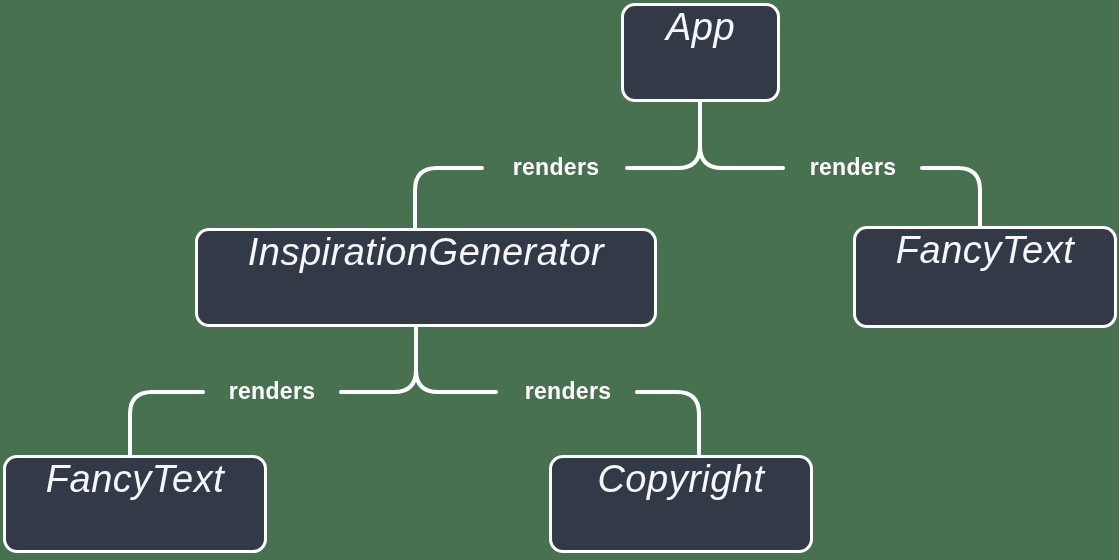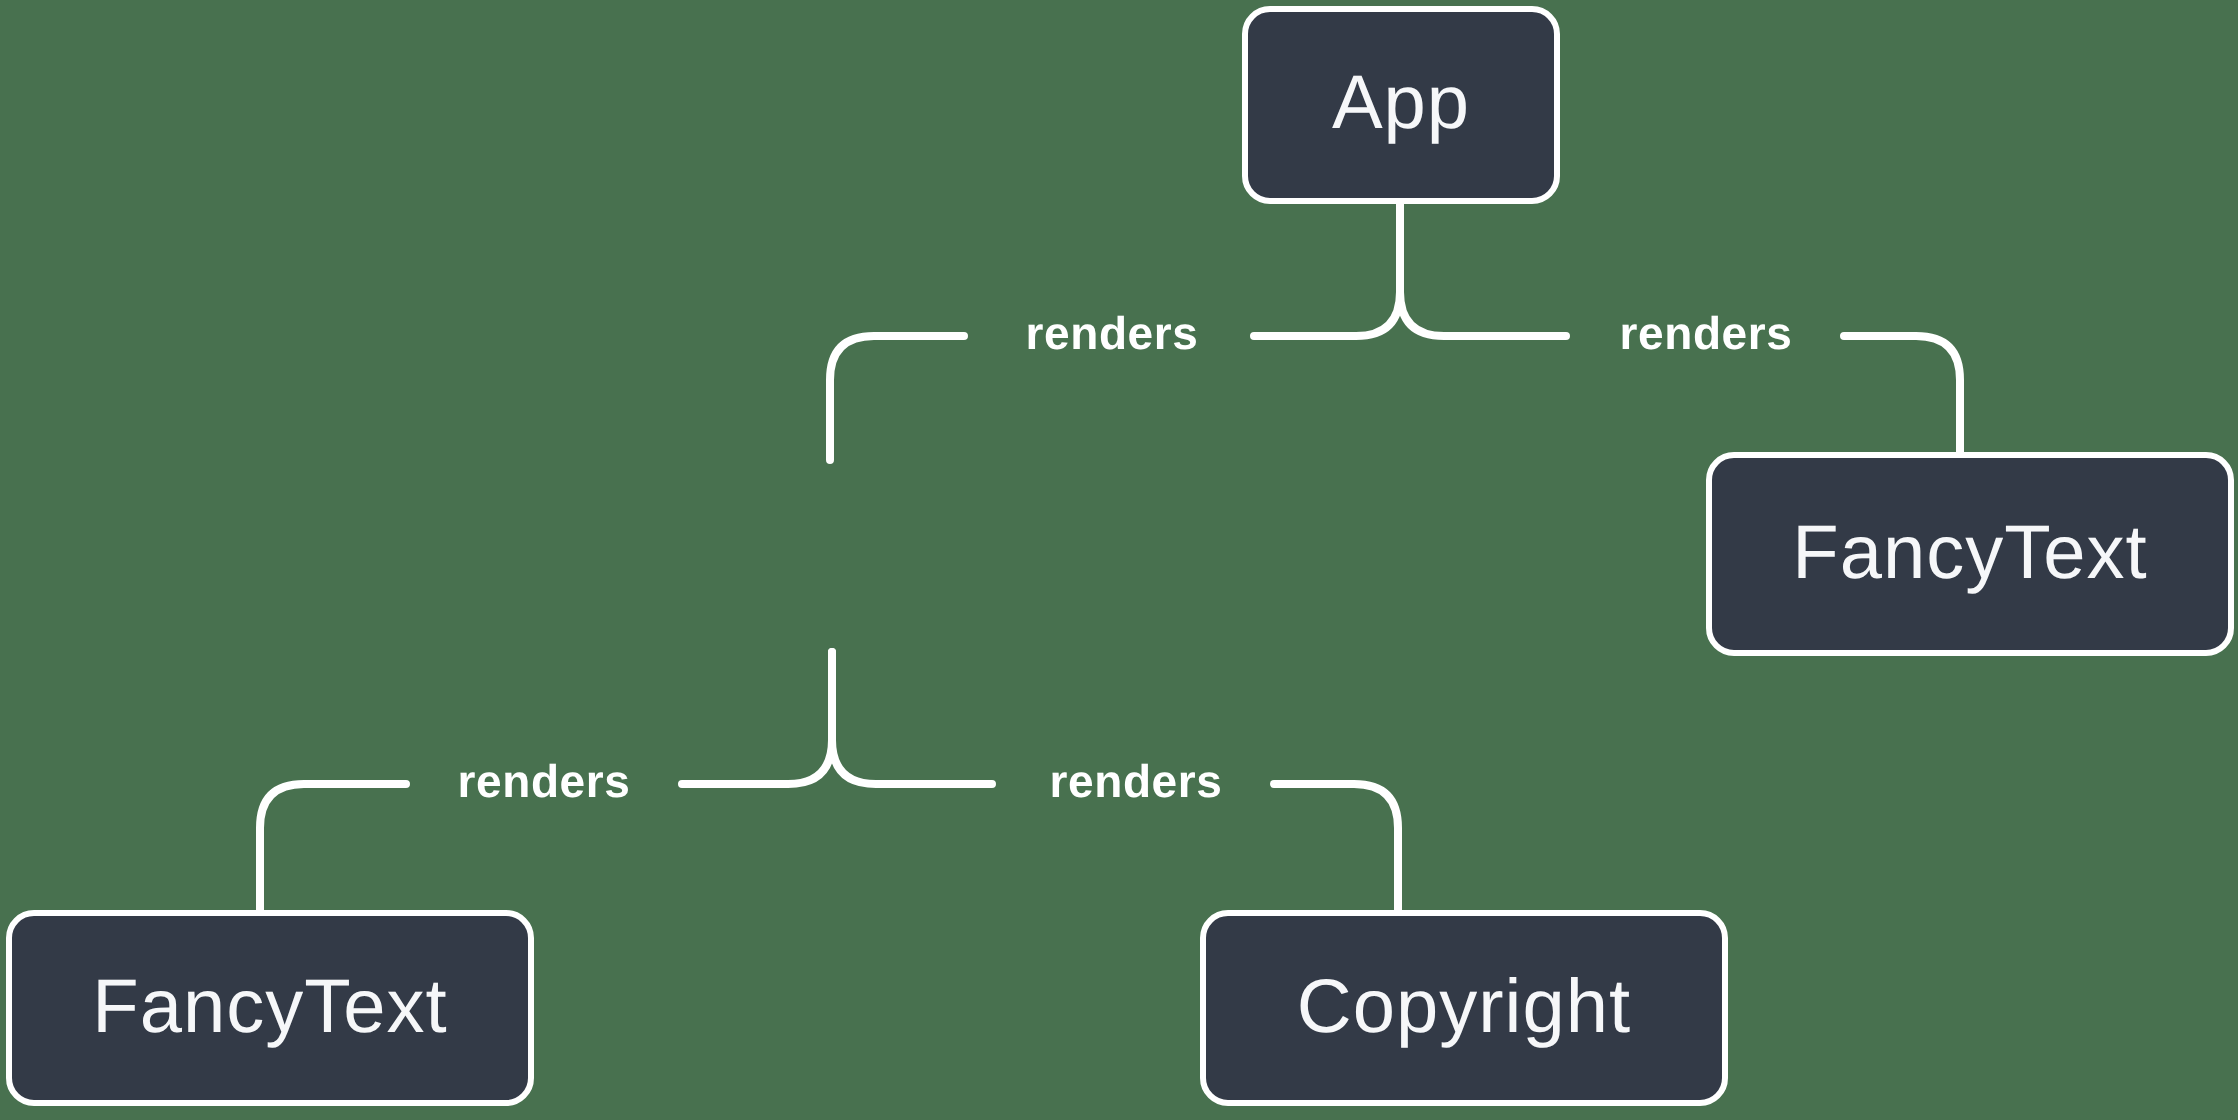--- a/index.html
+++ b/index.html
@@ -34,35 +34,35 @@
     stroke-width: 4;
     fill: none;
     stroke-linecap: round;
   }
   .node {
     position: absolute;
     background: var(--node-fill);
     border: 3px solid var(--node-border);
     border-radius: 14px;
     display: flex;
-    align-items: center;
     justify-content: center;
+    font-style: italic;
   }
   .node-label {
     color: var(--text);
     font-size: 38px;
     font-weight: 500;
     letter-spacing: 0.5px;
     white-space: nowrap;
   }
   .node-app        { left: 621px; top: 3px;   width: 159px; height: 99px; }
   .node-ig         { left: 195px; top: 228px; width: 462px; height: 99px; }
   .node-ft-top     { left: 853px; top: 226px; width: 264px; height: 102px; }
   .node-ft-bottom  { left: 3px;   top: 455px; width: 264px; height: 98px; }
-  .node-copyright  { left: 600px; top: 455px; width: 264px; height: 98px; }
+  .node-copyright  { left: 549px; top: 455px; width: 264px; height: 98px; }
   .edge-label {
     position: absolute;
     transform: translate(-50%, -50%);
     color: var(--line);
     font-size: 23px;
     font-weight: 600;
     letter-spacing: 0.3px;
     white-space: nowrap;
   }
   .edge-label-1 { left: 556px; top: 167px; }
@@ -87,20 +87,23 @@
     <path d="M203 392 L152 392 Q130 392 130 414 L130 457"></path>
 
     <path d="M416 326 L416 370 Q416 392 438 392 L496 392"></path>
     <path d="M637 392 L677 392 Q699 392 699 414 L699 457"></path>
   </svg>
 
   <div class="node node-app">
     <span class="node-label">App</span>
   </div>
 
+  <div class="node node-ig">
+    <span class="node-label">InspirationGenerator</span>
+  </div>
 
   <div class="node node-ft-top">
     <span class="node-label">FancyText</span>
   </div>
 
   <div class="node node-ft-bottom">
     <span class="node-label">FancyText</span>
   </div>
 
   <div class="node node-copyright">

